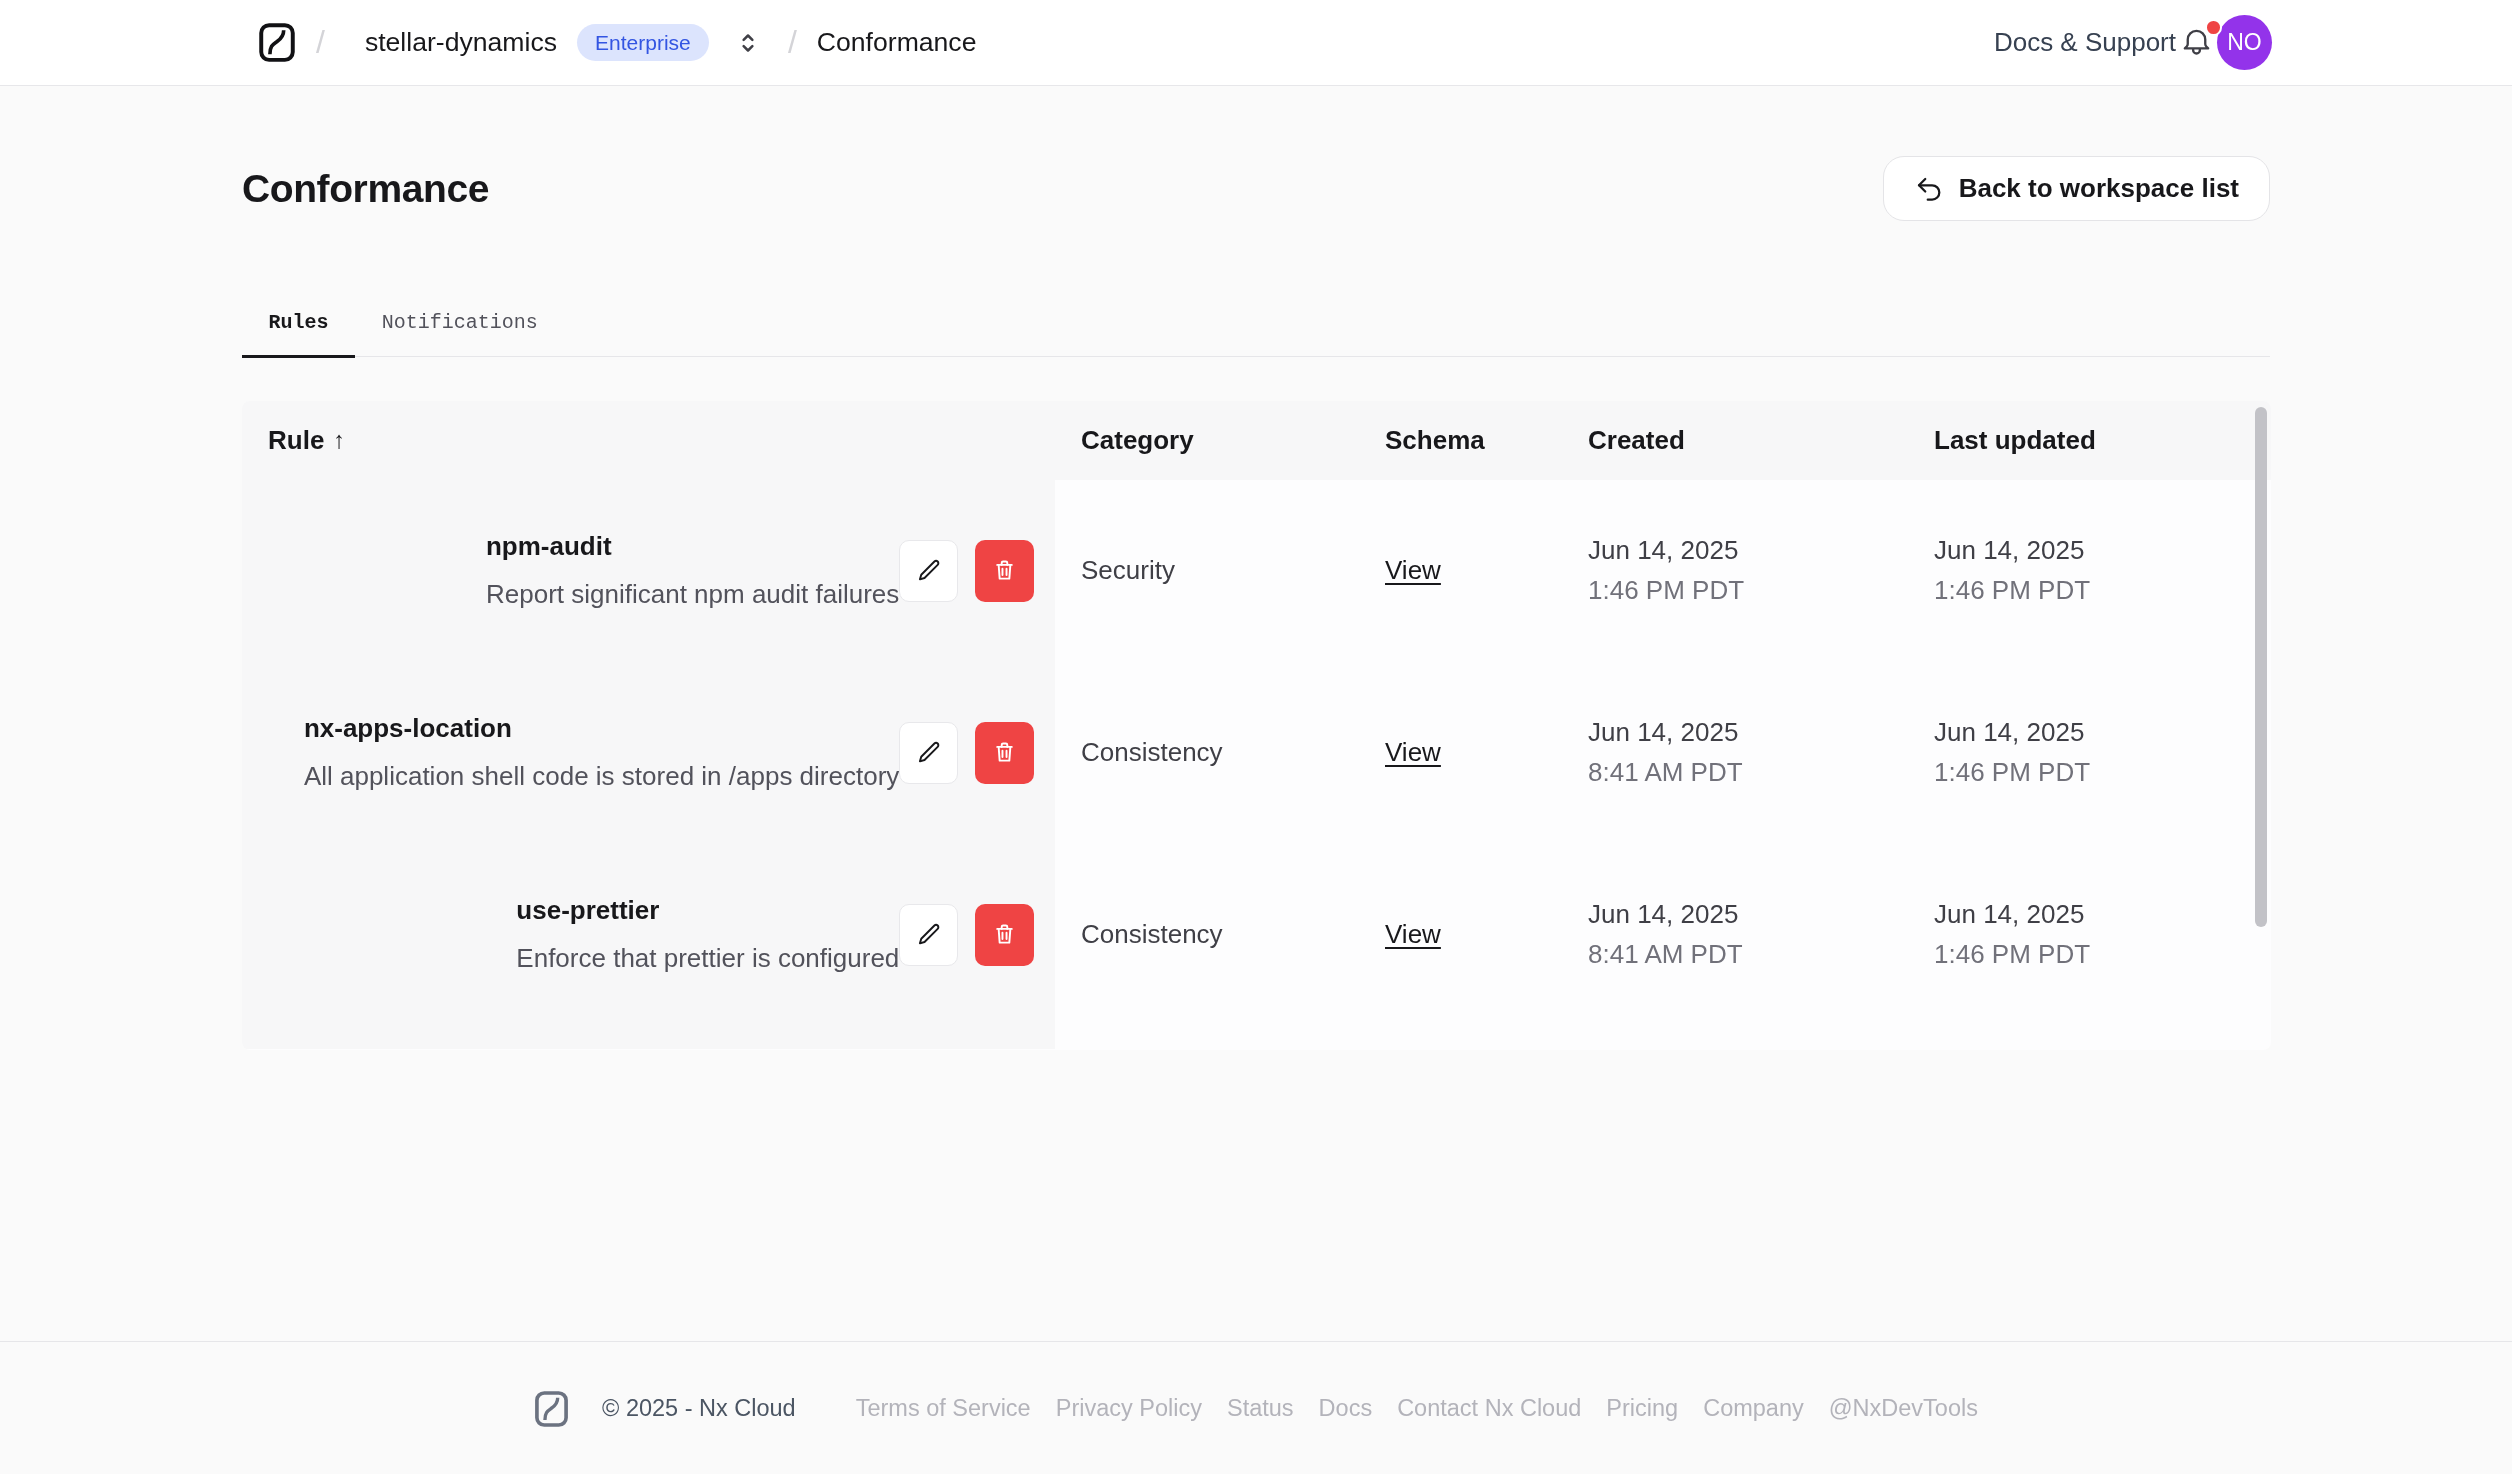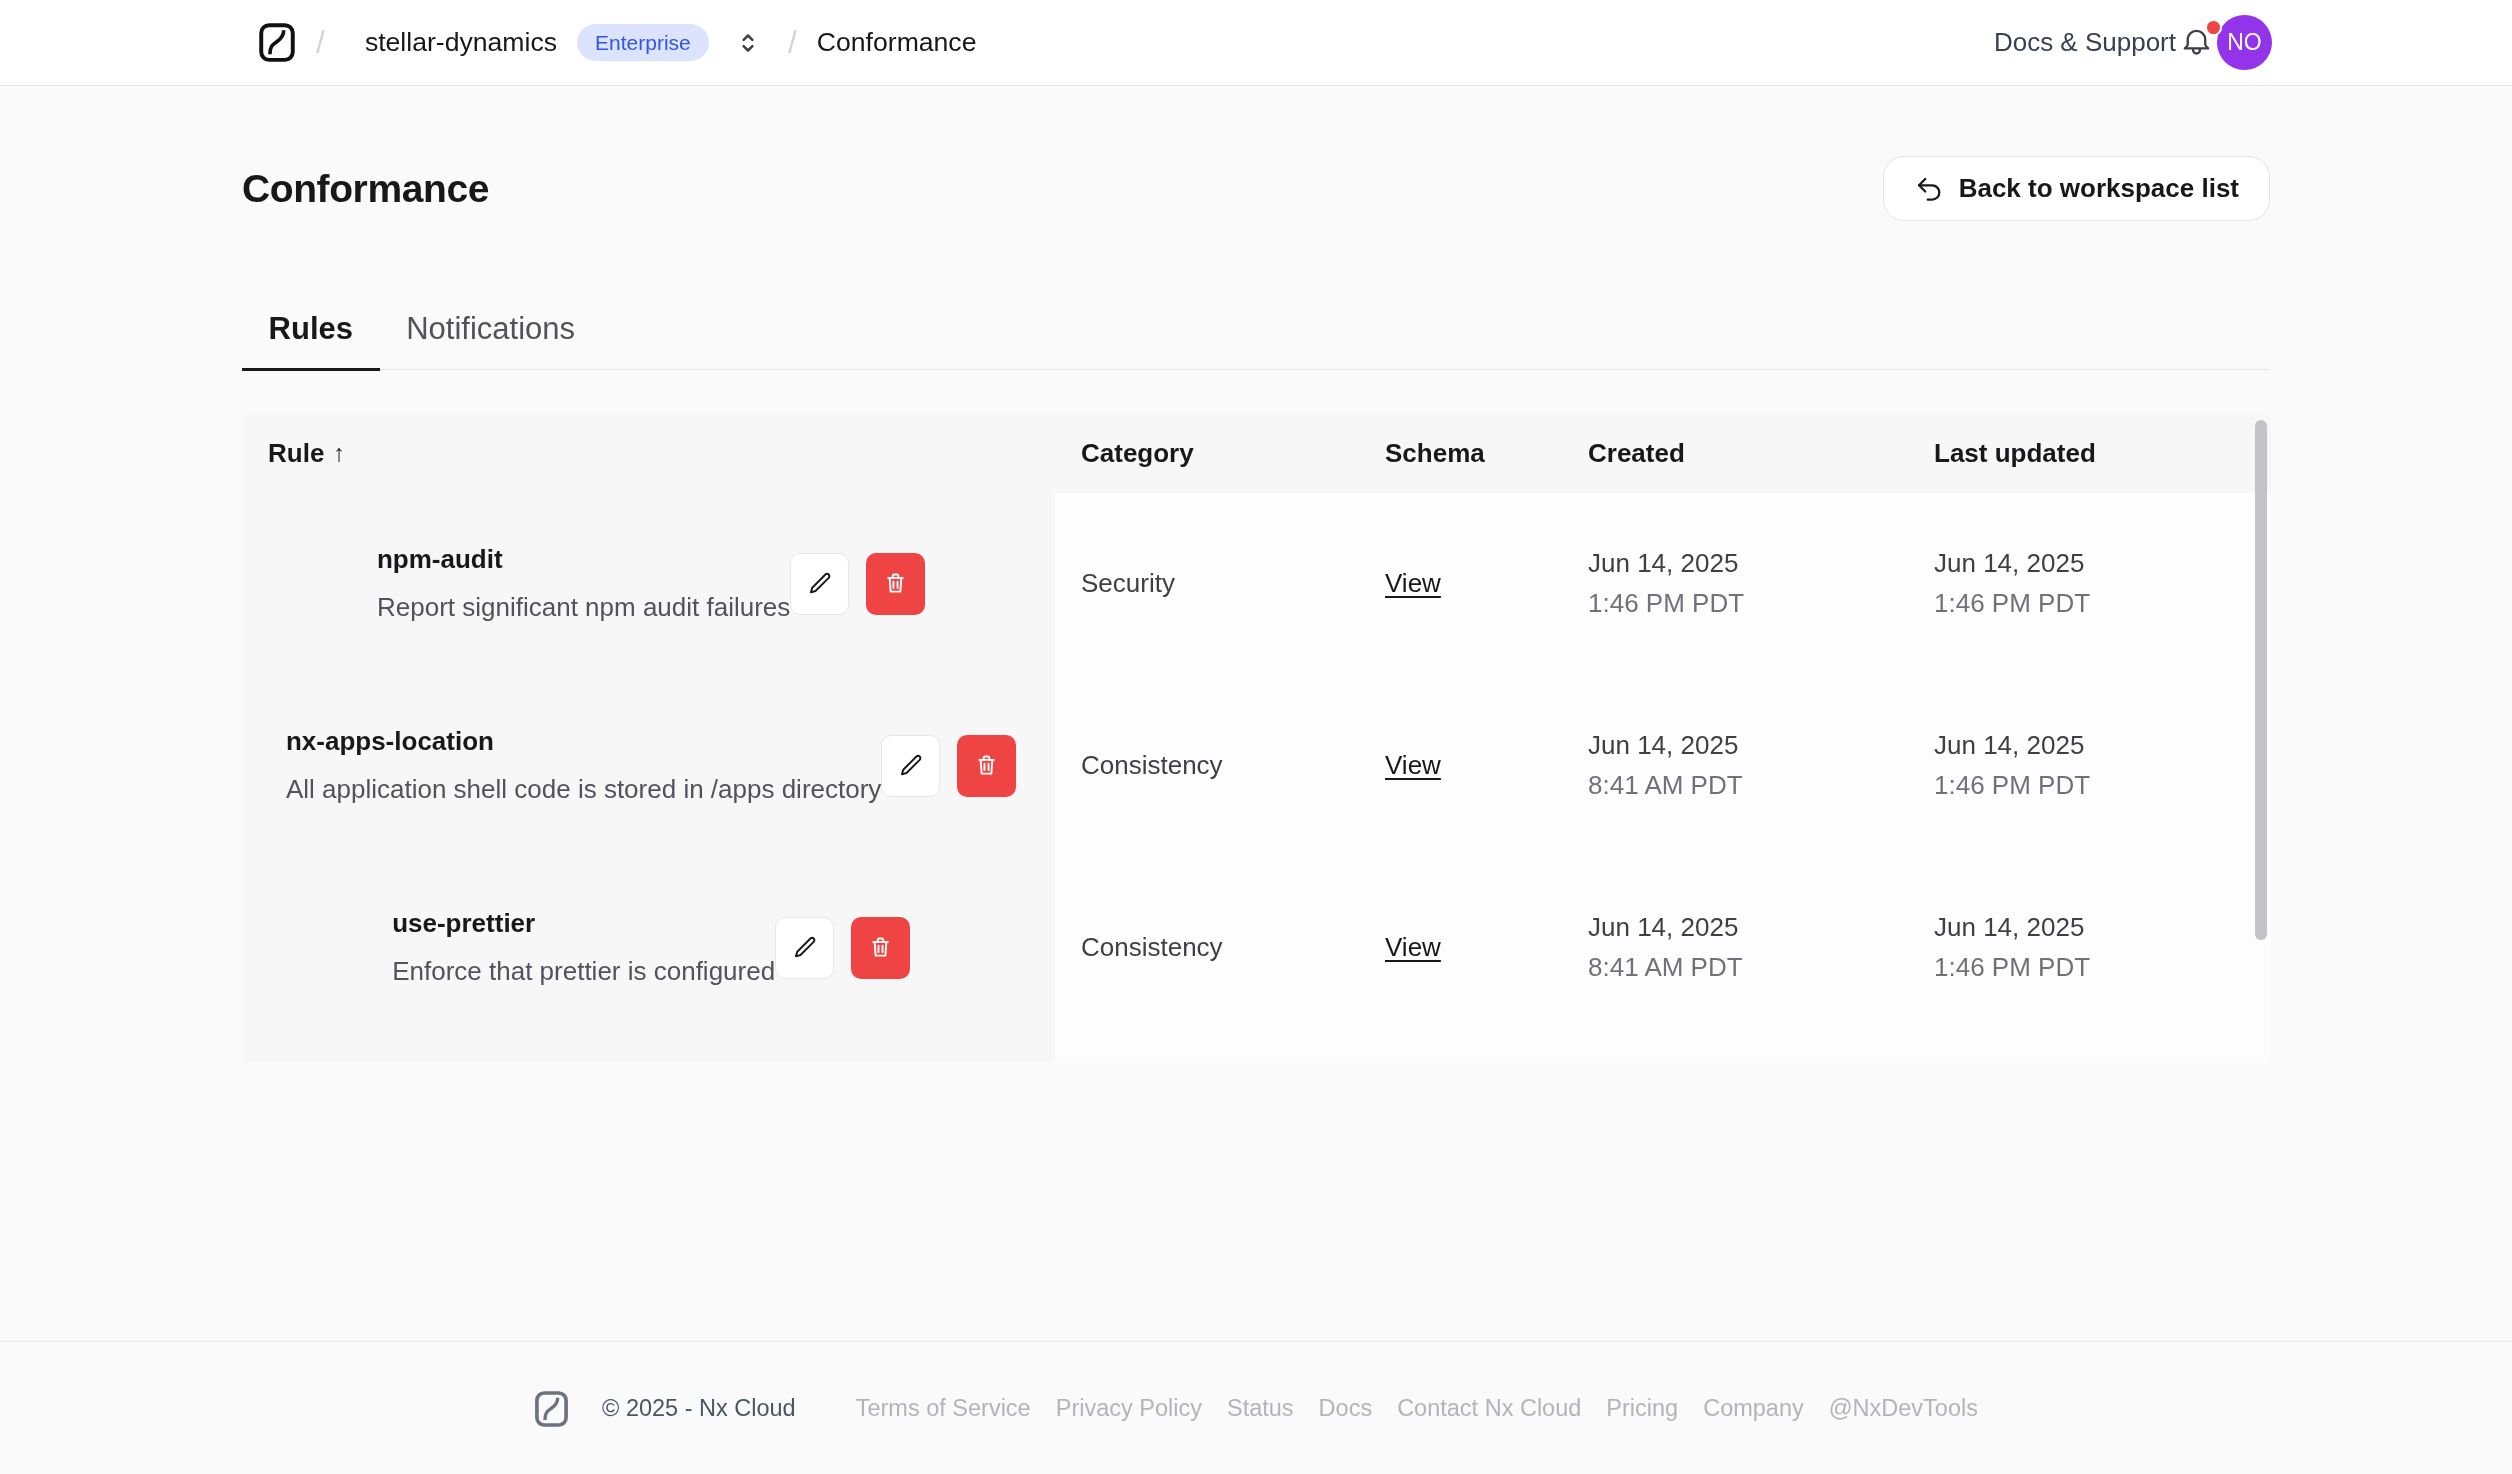--- a/index.html
+++ b/index.html
@@ -69,22 +69,22 @@
     display: flex; align-items: center; gap: 15px;
     height: 65px; padding: 0 30px;
     background: #FFFFFF; border: 1.5px solid #E4E4E7; border-radius: 21px;
     font-family: inherit; font-size: 26px; font-weight: 600; color: #18181B;
     cursor: pointer;
   }
 
   .tabs { margin-top: 90px; display: flex; border-bottom: 1.5px solid #E6E6E9; }
   .tab {
     padding: 0 26.6px 21px 26.6px;
-    font-size: 31px; color: #52525B; cursor: pointer;
-    border-bottom: 3.8px solid transparent; margin-bottom: -2.3px;
+    font-size: 20px; color: #52525B; cursor: pointer;
+    border-bottom: 3.8px solid transparent; margin-bottom: -2.3px; font-family: Liberation Mono, monospace;
   }
   .tab.active { color: #18181B; font-weight: 700; border-bottom-color: #18181B; }
 
   .segmented { margin-top: 29px; display: flex; align-items: stretch; }
   .seg-btn {
     height: 65px; padding: 0 35px;
     font-family: inherit; font-size: 26px; font-weight: 600;
     display: flex; align-items: center; cursor: pointer;
   }
   .seg-btn.inactive {
@@ -106,21 +106,21 @@
   .trow {
     display: grid;
     grid-template-columns: 813px 304px 203px 346px 365px;
   }
   .thead { height: 79px; background: #F7F7F8; align-items: center; }
   .th { font-size: 26px; font-weight: 600; padding-left: 26px; display: flex; align-items: center; }
   .sort-arrow { margin-left: 9px; font-size: 24px; font-weight: 400; }
   .tbody-row { height: 182px; align-items: center; }
   .rule-cell {
     height: 100%; background: #F7F7F8;
-    display: flex; align-items: center; justify-content: center;
+    display: flex; align-items: center; justify-content: flex-end;
     padding: 0 21px 0 26px;
   }
   .rule-name { font-size: 26px; font-weight: 700; color: #18181B; }
   .rule-desc { font-size: 26px; color: #52525B; margin-top: 17px; }
   .rule-actions { display: flex; gap: 16.7px; }
   .icon-btn {
     width: 59px; height: 62px; border-radius: 10px;
     display: flex; align-items: center; justify-content: center;
     cursor: pointer;
   }

